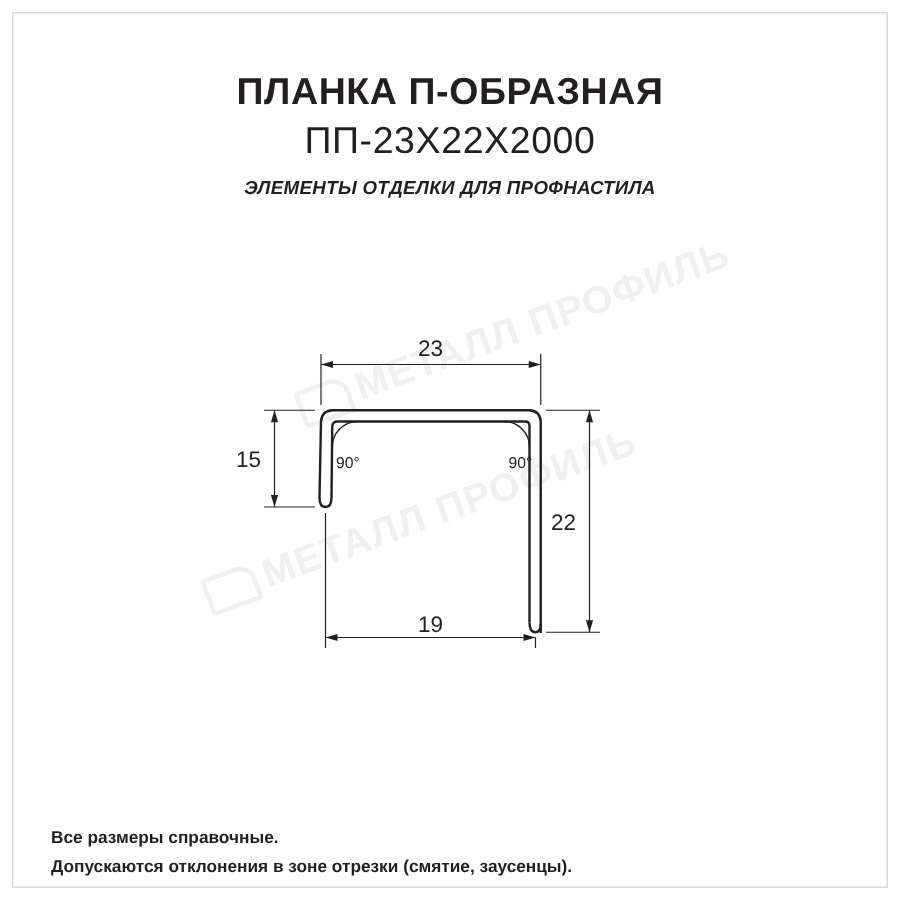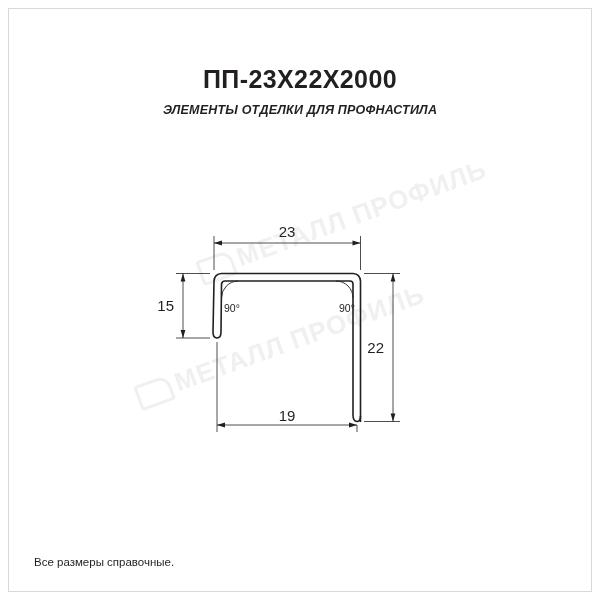--- a/index.html
+++ b/index.html
@@ -38,24 +38,24 @@
     text-align: center;
   }
   .title-1 {
     font-size: 25px;
     font-weight: bold;
     letter-spacing: 0.4px;
     line-height: 30px;
   }
   .title-2 {
     font-size: 25px;
-    font-weight: bold;
+    font-weight: normal;
     letter-spacing: 0.4px;
     line-height: 32px;
-    margin-top: 17px;
+    margin-top: 2px;
   }
   .subtitle {
     font-size: 12.5px;
     font-weight: bold;
     margin-top: 8px;
     letter-spacing: 0.2px;
     font-style: italic;
   }
 
   
@@ -93,34 +93,36 @@
     left: 0;
     top: 140px;
     width: 600px;
     height: 340px;
   }
   svg { display: block; }
 
   .footer {
     position: absolute;
     left: 34px;
-    bottom: 28px;
+    bottom: 12px;
     font-size: 11.5px;
     line-height: 19px;
     color: #231f20;
+    font-weight: bold;
   }
 </style>
 </head>
 <body>
 
 <div class="page">
 
   <div class="border"></div>
 
   <div class="titles">
+    <div class="title-1">ПЛАНКА П-ОБРАЗНАЯ</div>
     <div class="title-2">ПП-23Х22Х2000</div>
     <div class="subtitle">ЭЛЕМЕНТЫ ОТДЕЛКИ ДЛЯ ПРОФНАСТИЛА</div>
   </div>
 
   <div class="wm wm-1">
     <span class="mark"></span><span>МЕТАЛЛ ПРОФИЛЬ</span>
   </div>
   <div class="wm wm-2">
     <span class="mark"></span><span>МЕТАЛЛ ПРОФИЛЬ</span>
   </div>
@@ -183,15 +185,16 @@
         <path d="M 217,285 L 225,282.6 L 225,287.4 Z" fill="#231f20" stroke="none"></path>
         <path d="M 357,285 L 349,282.6 L 349,287.4 Z" fill="#231f20" stroke="none"></path>
       </g>
       <text x="287" y="281" text-anchor="middle" font-family="Liberation Sans, sans-serif" font-size="15" fill="#231f20">19</text>
 
     </svg>
   </div>
 
   <div class="footer">
     <div>Все размеры справочные.</div>
+    <div>Допускаются отклонения в зоне отрезки (смятие, заусенцы).</div>
   </div>
 
 </div>
 
 </body></html>

